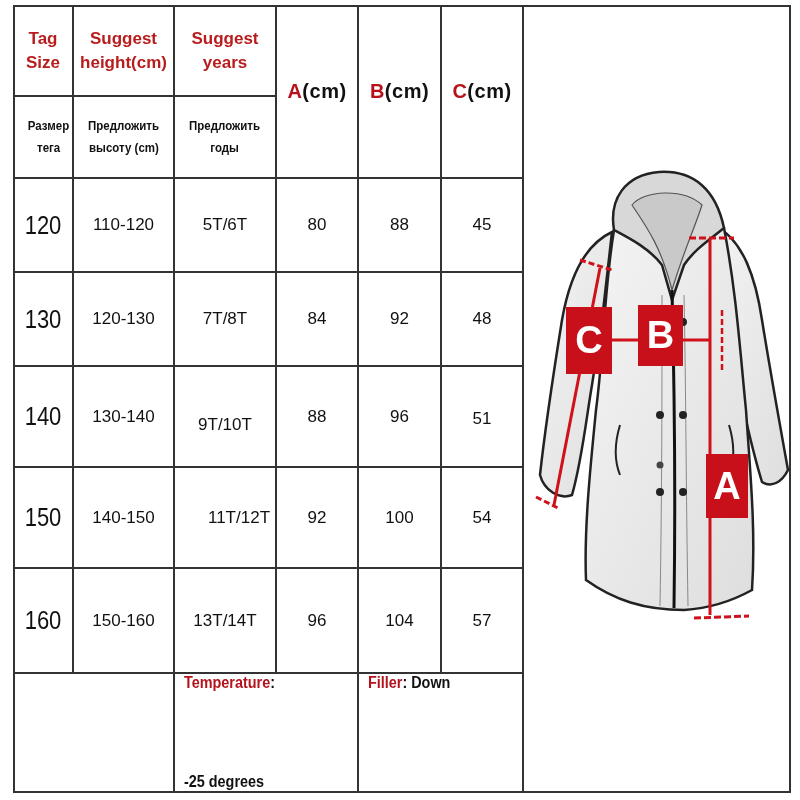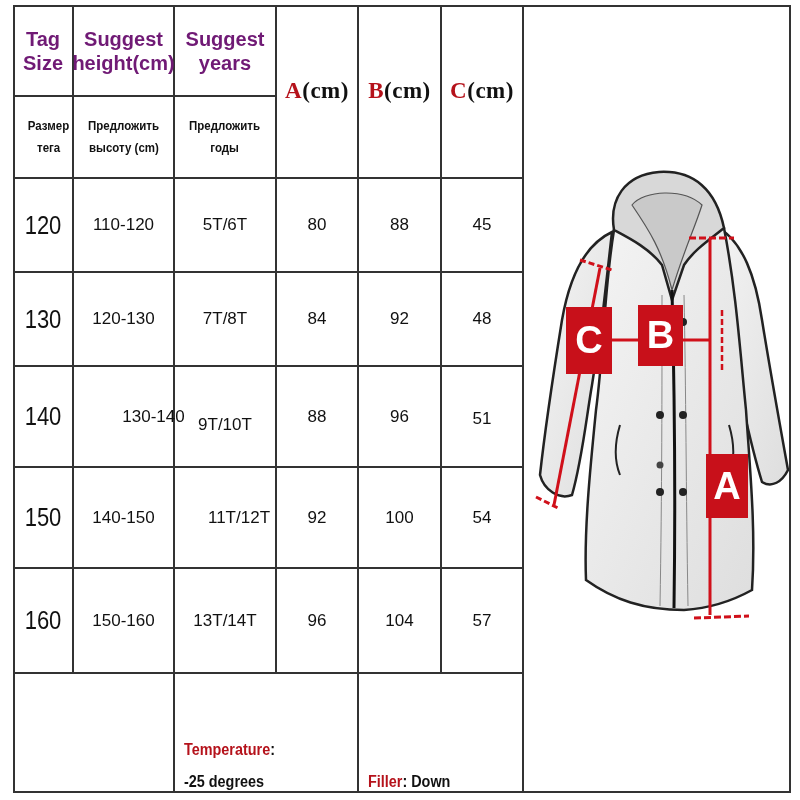--- a/index.html
+++ b/index.html
@@ -8,29 +8,29 @@
 
   .frame { position: absolute; left: 13px; top: 5px; width: 778px; height: 788px;
            border: 2px solid #333; box-sizing: border-box; }
 
   .grid { position: absolute; left: 13px; top: 5px; }
   .cell { position: absolute; box-sizing: border-box; display: flex; flex-direction: column;
           align-items: center; justify-content: center; text-align: center; }
   .hl { position: absolute; background: #333; height: 2px; }
   .vl { position: absolute; background: #333; width: 2px; }
 
-  .h-en { font-weight: bold; font-size: 20px; line-height: 24px; color: #701a75; }
+  .h-en { font-weight: bold; font-size: 17px; line-height: 24px; color: #b91c1c; }
   .h-ru { font-weight: bold; font-size: 12.5px; line-height: 22px; color: #111; transform: scaleX(0.92); }
-  .h-abc { font-weight: bold; font-size: 23px; letter-spacing: 0.5px; white-space: nowrap; font-family: Liberation Serif, serif; }
+  .h-abc { font-weight: bold; font-size: 20px; letter-spacing: 0.5px; white-space: nowrap; }
   .h-abc .red { color: #b5121b; }
 
   .tag { font-size: 25px; color: #111; transform: scaleX(0.88); }
   .val { font-size: 17px; color: #111; }
 
-  .foot { align-items: flex-start; justify-content: flex-end; padding-left: 10px; }
+  .foot { align-items: flex-start; justify-content: space-between; padding-left: 10px; }
   .temp-label { color: #b5121b; font-weight: bold; font-size: 16px; transform: scaleX(0.9); transform-origin: left; }
   .temp-label .colon { color: #111; }
   .temp-val { font-weight: bold; font-size: 16px; margin-top: 14px; transform: scaleX(0.9); transform-origin: left; }
   .filler { font-weight: bold; font-size: 16px; transform: scaleX(0.9); transform-origin: left; }
   .filler .red { color: #b5121b; }
 
   .coat { position: absolute; left: 524px; top: 170px; width: 266px; height: 470px; }
   .tagbox { position: absolute; background: #c8101a; color: #fff; font-weight: bold;
             display: flex; align-items: center; justify-content: center; font-size: 38px; }
 </style>
@@ -100,21 +100,21 @@
   <div class="cell val" style="left:428px;top:174px;width:82px;height:92px;">45</div>
 
   <div class="cell tag" style="left:0;top:268px;width:60px;height:92px;">130</div>
   <div class="cell val" style="left:60px;top:268px;width:101px;height:92px;">120-130</div>
   <div class="cell val" style="left:161px;top:268px;width:102px;height:92px;">7T/8T</div>
   <div class="cell val" style="left:263px;top:268px;width:82px;height:92px;">84</div>
   <div class="cell val" style="left:345px;top:268px;width:83px;height:92px;">92</div>
   <div class="cell val" style="left:428px;top:268px;width:82px;height:92px;">48</div>
 
   <div class="cell tag" style="left:0;top:362px;width:60px;height:99px;">140</div>
-  <div class="cell val" style="left:60px;top:362px;width:101px;height:99px;margin-left:30px;">130-140</div>
+  <div class="cell val" style="left:60px;top:362px;width:101px;height:99px;">130-140</div>
   <div class="cell val" style="left:161px;top:362px;width:102px;height:116px;">9T/10T</div>
   <div class="cell val" style="left:263px;top:362px;width:82px;height:99px;">88</div>
   <div class="cell val" style="left:345px;top:362px;width:83px;height:99px;">96</div>
   <div class="cell val" style="left:428px;top:362px;width:82px;height:103px;border-radius:15px;">51</div>
 
   <div class="cell tag" style="left:0;top:463px;width:60px;height:99px;">150</div>
   <div class="cell val" style="left:60px;top:463px;width:101px;height:99px;">140-150</div>
   <div class="cell val" style="left:161px;top:463px;width:102px;height:99px;padding-left:28px;">11T/12T</div>
   <div class="cell val" style="left:263px;top:463px;width:82px;height:99px;">92</div>
   <div class="cell val" style="left:345px;top:463px;width:83px;height:99px;">100</div>

